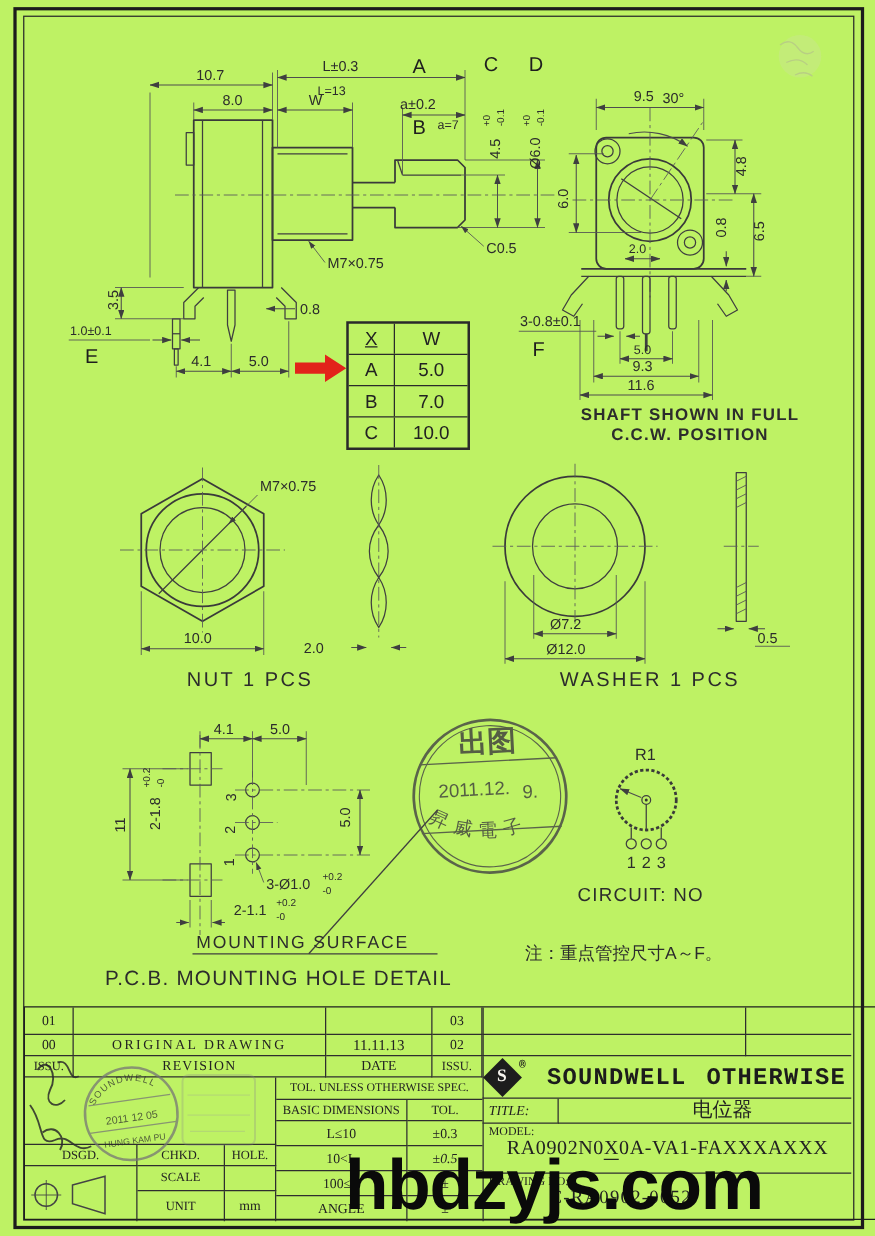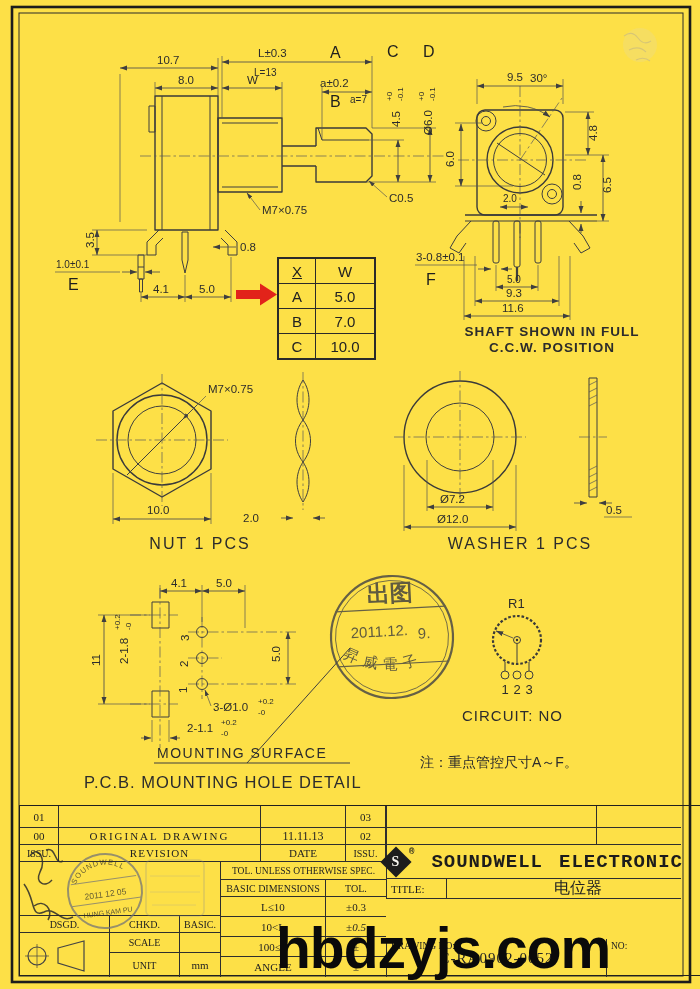--- a/index.html
+++ b/index.html
@@ -1,16 +1,16 @@
 <!DOCTYPE html>
 <html><head>
 <meta charset="utf-8">
 <style>
   html,body{margin:0;padding:0;background:#ffffff;}
-  .sheet{position:relative;width:700px;height:989px;background:#fde047;overflow:hidden;
+  .sheet{position:relative;width:700px;height:989px;background:#bef264;overflow:hidden;
          font-family:"Liberation Sans",sans-serif;}
   svg{position:absolute;left:0;top:0;}
   
   .o  {stroke:#3a3a3a;stroke-width:1.4;fill:none;stroke-linejoin:round;}
   .o2 {stroke:#3f3f3f;stroke-width:1;fill:none;stroke-linejoin:round;}
   .xl {stroke:#555;stroke-width:0.7;fill:none;}
   .dl {stroke:#4d4d4d;stroke-width:0.85;fill:none;}
   .cl {stroke:#5a5a5a;stroke-width:0.7;stroke-dasharray:11 3 2.5 3;fill:none;}
   text{font-family:"Liberation Sans",sans-serif;fill:#2c2c2c;}
   text.t  {font-size:11.5px;}
@@ -29,21 +29,21 @@
   .xw .c2{flex:1;display:flex;align-items:center;justify-content:center;font-size:15px;color:#222;}
   .xw .ul{text-decoration:underline;}
   
   .tblock{position:absolute;left:19px;top:805px;width:692px;height:171px;border:1.8px solid #1f1f1f;
           box-sizing:border-box;z-index:10;color:#222;}
   .cell{position:absolute;box-sizing:border-box;display:flex;align-items:center;justify-content:center;
         font-family:"Liberation Serif",serif;font-size:11px;color:#222;overflow:visible;white-space:pre;}
   .br{border-right:1.3px solid #2e2e2e;}
   .bb{border-bottom:1.3px solid #2e2e2e;}
   .bl{border-left:1.3px solid #2e2e2e;}
-  .left-lab{justify-content:flex-start;padding-left:4px;}
+  .left-lab{justify-content:flex-start;padding-left:4px;font-style:italic;}
   .company{display:flex;align-items:center;justify-content:center;gap:16px;font-family:"Liberation Mono",monospace;
            font-weight:700;font-size:19px;letter-spacing:1px;color:#1c1c1c;}
   .logo{position:relative;width:22px;height:22px;background:#1d1d1d;transform:rotate(45deg);flex:0 0 auto;}
   .logo span{position:absolute;inset:0;display:flex;align-items:center;justify-content:center;
              transform:rotate(-45deg);color:#f6f4ee;font-weight:700;font-size:14px;font-family:"Liberation Serif",serif;}
   .reg{font-size:9px;align-self:flex-start;margin-left:-14px;margin-top:2px;}
   .model-val{font-family:"Liberation Serif",serif;font-size:16px;letter-spacing:0.5px;}
   .model-x{border-bottom:1.5px solid #222;}
   .minilab{position:absolute;left:4px;top:2px;font-size:9.5px;font-family:"Liberation Serif",serif;}
   
@@ -408,21 +408,21 @@
   <div class="cell br bb" style="left:241px;top:22px;width:85px;height:17px;font-size:12px;">11.11.13</div>
   <div class="cell br bb" style="left:326px;top:22px;width:40px;height:17px;">02</div>
   <div class="cell br bb" style="left:0;top:39px;width:39px;height:17px;font-size:10px;">ISSU.</div>
   <div class="cell br bb" style="left:39px;top:39px;width:202px;height:17px;letter-spacing:1px;">REVISION</div>
   <div class="cell br bb" style="left:241px;top:39px;width:85px;height:17px;">DATE</div>
   <div class="cell br bb" style="left:326px;top:39px;width:40px;height:17px;font-size:10px;">ISSU.</div>
 
   <div class="cell br bb" style="left:0;top:56px;width:201px;height:54px;"></div>
   <div class="cell br bb" style="left:0;top:110px;width:90px;height:17px;font-size:10px;">DSGD.</div>
   <div class="cell br bb" style="left:90px;top:110px;width:70px;height:17px;font-size:10px;">CHKD.</div>
-  <div class="cell br bb" style="left:160px;top:110px;width:41px;height:17px;font-size:10px;">BASIC.</div>
+  <div class="cell br bb" style="left:160px;top:110px;width:41px;height:17px;font-size:10px;">HOLE.</div>
   <div class="cell br" style="left:0;top:127px;width:90px;height:44px;"></div>
   <div class="cell br bb" style="left:90px;top:127px;width:70px;height:20px;font-size:10px;">SCALE</div>
   <div class="cell br bb" style="left:160px;top:127px;width:41px;height:20px;"></div>
   <div class="cell br" style="left:90px;top:147px;width:70px;height:24px;font-size:10px;">UNIT</div>
   <div class="cell br" style="left:160px;top:147px;width:41px;height:24px;font-size:11px;">mm</div>
 
   <div class="cell bb" style="left:201px;top:56px;width:165px;height:18px;font-size:9.5px;">TOL. UNLESS OTHERWISE SPEC.</div>
   <div class="cell br bb" style="left:201px;top:74px;width:105px;height:17px;font-size:10px;">BASIC DIMENSIONS</div>
   <div class="cell bb" style="left:306px;top:74px;width:60px;height:17px;font-size:10px;">TOL.</div>
   <div class="cell br bb" style="left:201px;top:91px;width:105px;height:20px;">L≤10</div>
@@ -434,30 +434,31 @@
   <div class="cell br" style="left:201px;top:151px;width:105px;height:20px;">ANGLE</div>
   <div class="cell" style="left:306px;top:151px;width:60px;height:20px;">±</div>
 
   <div class="cell bl bb" style="left:366px;top:0;width:210px;height:22px;"></div>
   <div class="cell bl bb" style="left:576px;top:0;width:85px;height:22px;"></div>
   <div class="cell bl bb" style="left:366px;top:22px;width:210px;height:17px;"></div>
   <div class="cell bl bb" style="left:576px;top:22px;width:85px;height:17px;"></div>
   <div class="cell bl bb company" style="left:366px;top:39px;width:295px;height:34px;">
     <span class="logo"><span>S</span></span><span class="reg">®</span>
     <span>SOUNDWELL</span>
-    <span>ELECTRONIC</span>
+    <span>OTHERWISE</span>
   </div>
   <div class="cell bl bb left-lab" style="left:366px;top:73px;width:60px;height:20px;">TITLE:</div>
   <div class="cell bl bb" style="left:426px;top:73px;width:235px;height:20px;font-size:16px;padding-left:28px;">电位器</div>
+  <div class="cell bl bb" style="left:366px;top:93px;width:295px;height:40px;">
+    <span class="minilab">MODEL:</span>
+    <span class="model-val"><span>RA0902N0</span><span class="model-x">X</span><span>0A-VA1-FAXXXAXXX</span></span>
+  </div>
   <div class="cell bl" style="left:366px;top:133px;width:220px;height:38px;">
     <span class="minilab">DRAWING NO:</span>
     <span style="font-family:'Liberation Serif',serif;font-size:15px;letter-spacing:1px;">C-RA0902-0052</span>
-  </div>
-  <div class="cell bl" style="left:586px;top:133px;width:75px;height:38px;">
-    <span class="minilab">NO:</span>
   </div>
 </div>
 
 <svg width="700" height="989" viewBox="0 0 700 989" style="z-index:30;pointer-events:none;">
   <defs>
     <path id="apArc" d="M75,884 A33,33 0 0 1 135,884"></path>
   </defs>
 
   <g stroke="#2b2b2b" stroke-width="1.5" fill="none" opacity="0.85">
     <path d="M30,856 C38,844 47,860 40,872 C35,883 45,888 52,880"></path>

